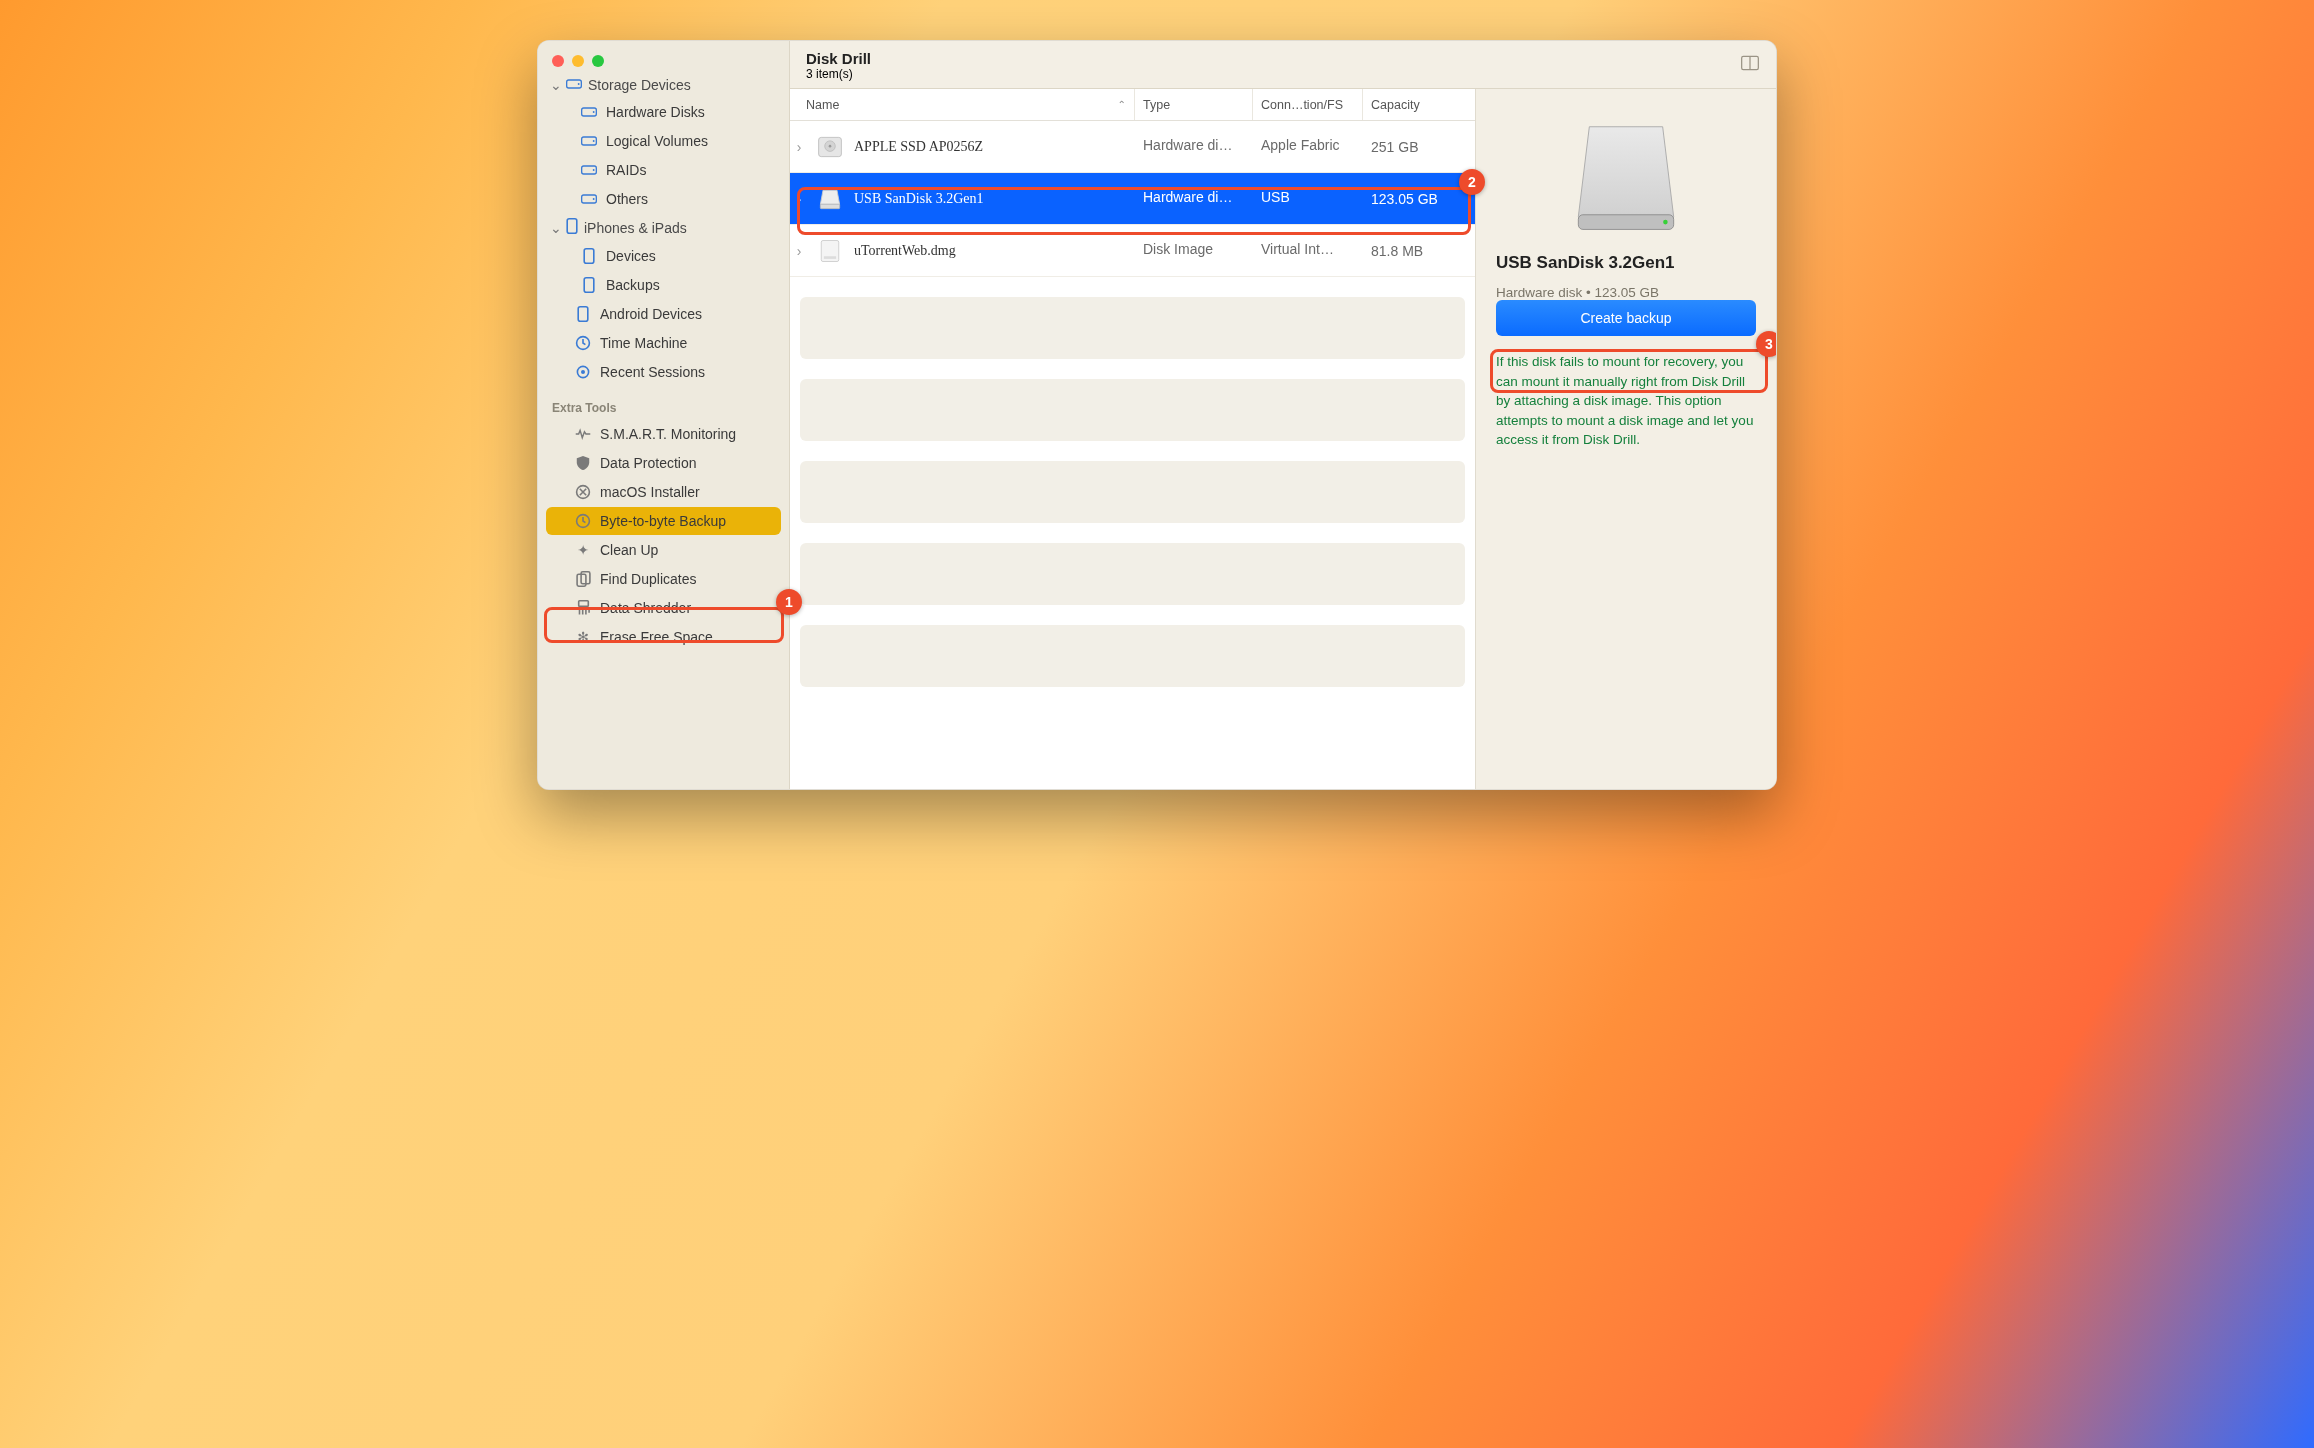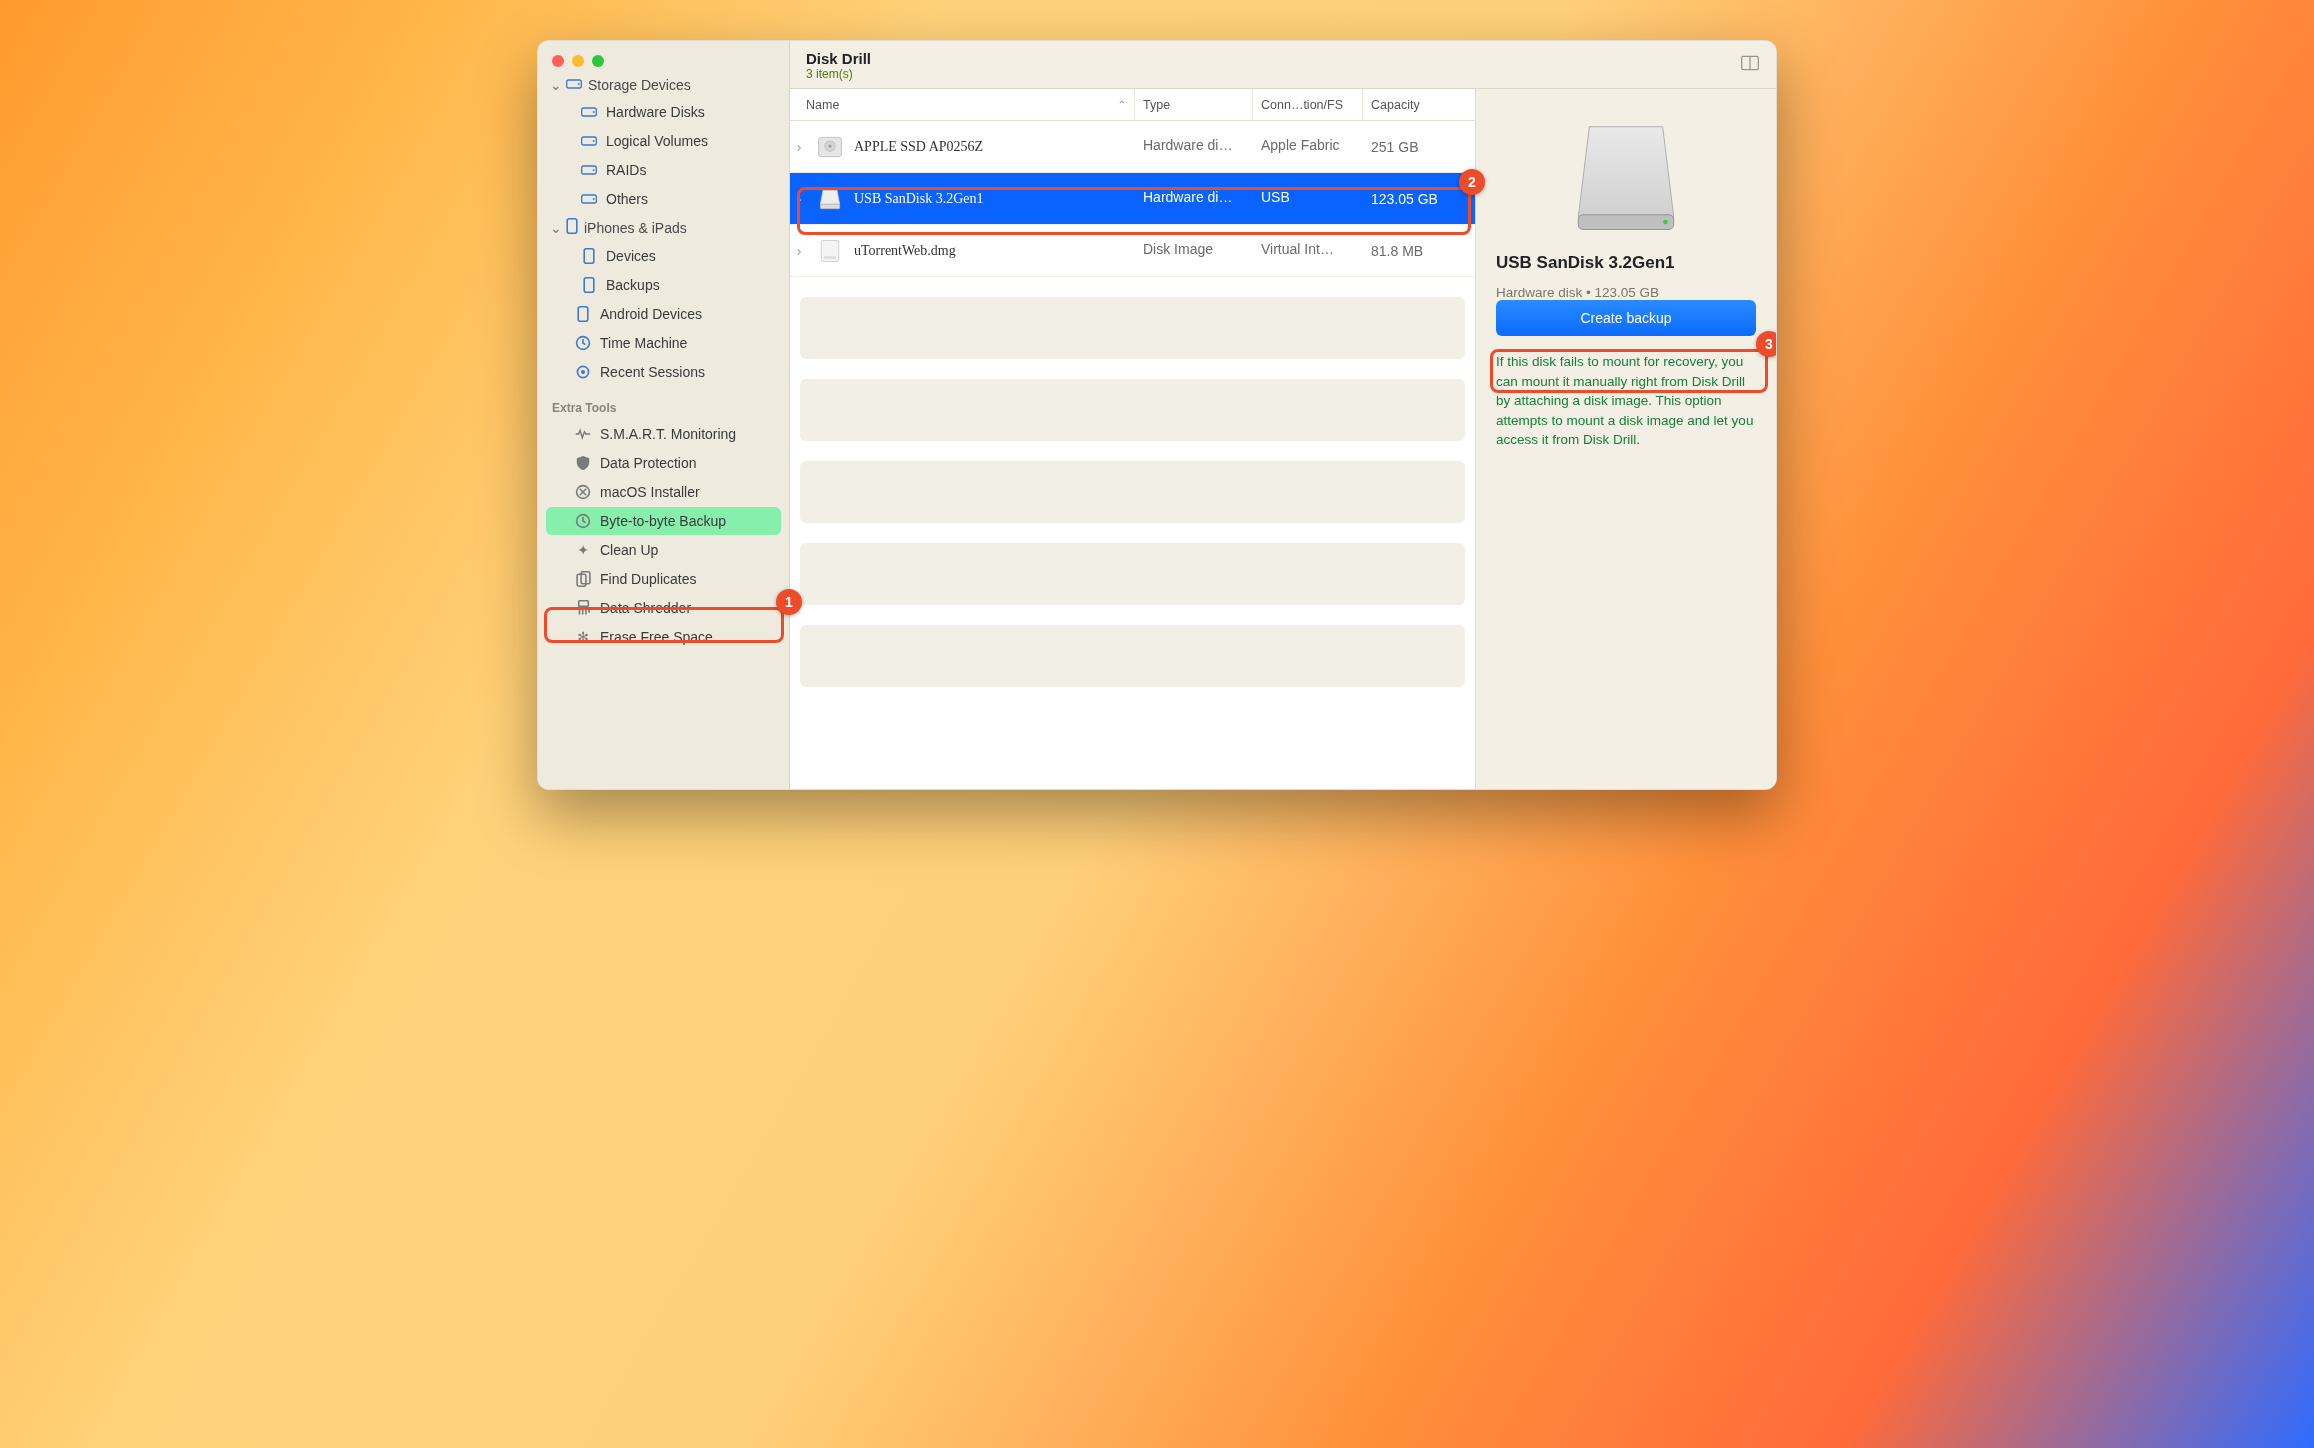--- a/index.html
+++ b/index.html
@@ -45,30 +45,30 @@
   .side-item {
     display: flex; align-items: center; gap: 8px;
     padding: 6px 10px 6px 34px;
     font-size: 14px; color: #3a3a3a;
     border-radius: 6px;
     margin: 1px 8px; cursor: default;
   }
   .side-item .icon { width: 18px; display: inline-flex; justify-content: center; color: #3a7bd5; }
   .side-item .icon.gray { color: #7a7a7a; }
   .side-section-label { padding: 14px 14px 4px 14px; font-size: 12px; color: #8a8577; font-weight: 600; }
-  .side-item.selected { background: #86efac; }
+  .side-item.selected { background: #eab308; }
   .side-item.level0 { padding-left: 28px; }
   
   .main { flex: 1; display: flex; flex-direction: column; background: #f3efe5; min-width: 0; }
   .titlebar {
     display: flex; align-items: center; justify-content: space-between;
     padding: 9px 16px 7px 16px; border-bottom: 1px solid #dcd6c6;
   }
   .titlebar .left .title { font-weight: 700; font-size: 15px; color: #222; }
-  .titlebar .left .sub { font-size: 12px; color: #4d7c0f; }
+  .titlebar .left .sub { font-size: 12px; color: #000000; }
   .titlebar .bookmark { color: #9a9486; font-size: 18px; }
   .content { flex: 1; display: flex; min-height: 0; }
   .table-wrap { flex: 1; background: #fff; border-right: 1px solid #e0dbce; display: flex; flex-direction: column; min-width: 0; }
   .thead { display: flex; align-items: flex-end; height: 32px; border-bottom: 1px solid #e3e0d8; font-size: 12.5px; color: #555; }
   .th { padding: 0 8px; border-right: 1px solid #eae7df; display: flex; align-items: center; height: 100%; }
   .th .sort { margin-left: auto; color: #888; font-size: 10px; }
   .col-name { flex: 1; padding-left: 16px; }
   .col-type { width: 118px; }
   .col-conn { width: 110px; }
   .col-cap  { width: 112px; border-right: none; }

